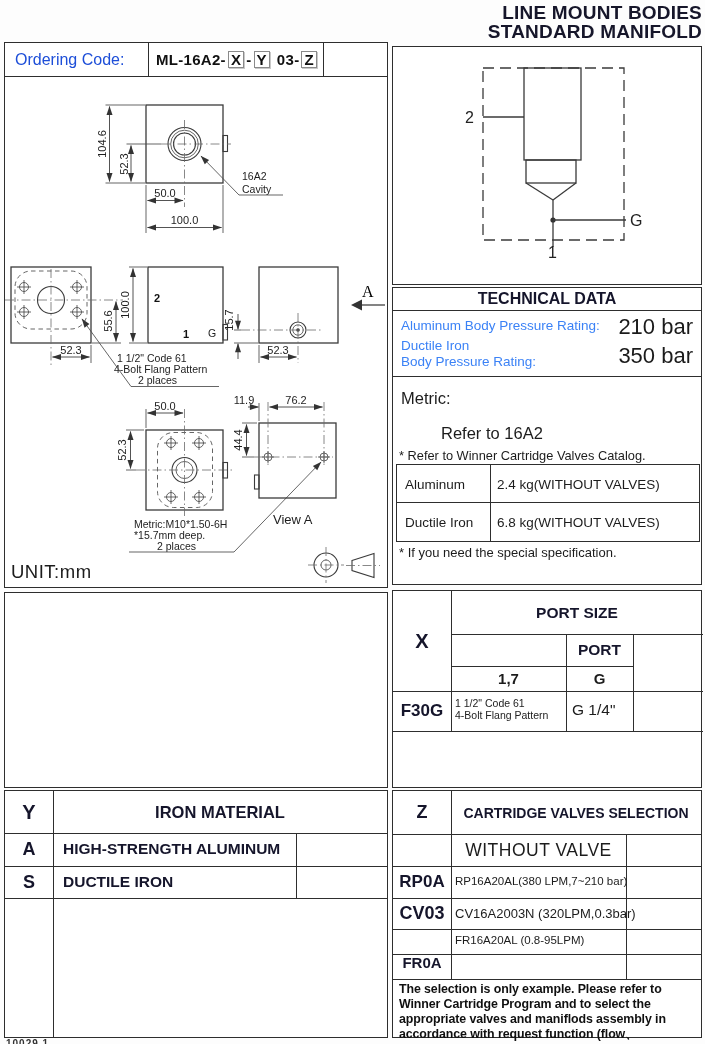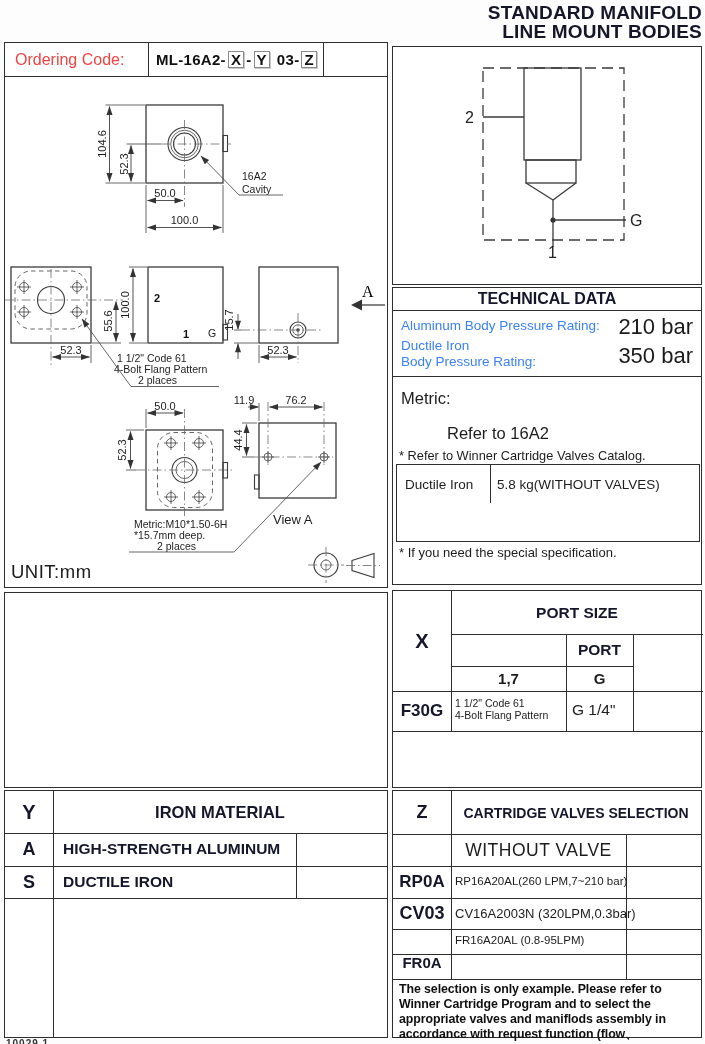--- a/index.html
+++ b/index.html
@@ -13,21 +13,21 @@
   .vline{position:absolute;background:#2e2e2e;width:1px;}
   .ctr{display:flex;align-items:center;justify-content:center;}
   .bold{font-weight:bold;}
 
   
   .page-title{position:absolute;top:3px;right:3px;width:420px;text-align:right;
     font-weight:bold;font-size:19px;line-height:19px;color:#16162a;letter-spacing:.2px;}
 
   
   .ordering-row{position:absolute;left:0;top:0;width:382px;height:33px;border-bottom:1px solid #2e2e2e;}
-  .ordering-label{position:absolute;left:10px;top:0;height:33px;display:flex;align-items:center;font-size:16px;color:#ef4444;}
+  .ordering-label{position:absolute;left:10px;top:0;height:33px;display:flex;align-items:center;font-size:16px;color:#1d4ed8;}
   .ordering-code{position:absolute;left:151px;top:0;height:33px;display:flex;align-items:center;font-size:15px;font-weight:bold;letter-spacing:.3px;color:#111;}
   .boxed{display:inline-block;border:1px solid #8a8a8a;box-shadow:1px 1px 0 #c9c9c9;padding:0 2px;margin:0 2px;line-height:15px;}
   .code-mid{margin-left:5px;}
 
   
   .ol{fill:none;stroke:#3b3b3b;stroke-width:1.3;}
   .ol2{fill:none;stroke:#3b3b3b;stroke-width:1.1;}
   .thin{fill:none;stroke:#4a4a4a;stroke-width:.85;}
   .cl{fill:none;stroke:#6a6a6a;stroke-width:.8;stroke-dasharray:9 3 1.5 3;}
   .dsh{fill:none;stroke:#555;stroke-width:.9;stroke-dasharray:4.5 3.5;}
@@ -57,22 +57,22 @@
   .cart-note{position:absolute;left:0;top:188px;width:310px;height:60px;box-sizing:border-box;padding:3px 6px 0 6px;
     font-size:12.4px;font-weight:bold;line-height:1.2;color:#101010;letter-spacing:-.1px;}
 
   .footer-partial{position:absolute;left:6px;top:1039px;width:200px;height:5px;overflow:hidden;
     font-size:10px;font-weight:bold;color:#333;line-height:10px;letter-spacing:1px;}
 </style>
 </head>
 <body>
 
 <div class="page-title">
+  <div>LINE MOUNT BODIES</div>
   <div>STANDARD MANIFOLD</div>
-  <div>LINE MOUNT BODIES</div>
 </div>
 
 <div class="box" style="left:4px;top:42px;width:384px;height:546px;">
 
   <div class="ordering-row">
     <div class="ordering-label">Ordering Code:</div>
     <div class="vline" style="left:143px;top:0;height:33px;"></div>
     <div class="ordering-code">
       <span>ML-16A2-</span>
         <span class="boxed">X</span>
@@ -281,28 +281,33 @@
 
   <div class="press">
     <div class="abs t135" style="left:8px;top:7px;">Aluminum Body Pressure Rating:</div>
     <div class="abs t19" style="right:8px;top:3px;">210 bar</div>
     <div class="abs t135" style="left:8px;top:27px;">Ductile Iron</div>
     <div class="abs t135" style="left:8px;top:43px;">Body Pressure Rating:</div>
     <div class="abs t19" style="right:8px;top:32px;">350 bar</div>
   </div>
 
   <div class="abs" style="left:8px;top:101px;font-size:16.5px;">Metric:</div>
-  <div class="abs" style="left:54px;top:136px;font-size:16.5px;">Refer to 16A2</div>
+  <div class="abs" style="left:48px;top:136px;font-size:16.5px;">Refer to 16A2</div>
   <div class="abs" style="left:6px;top:160px;font-size:12.8px;">* Refer to Winner Cartridge Valves Catalog.</div>
 
   <div class="weight-table">
+    <div class="weight-row" style="border-bottom:1px solid #2e2e2e;box-sizing:border-box;">
+      <div class="weight-mat">Aluminum</div>
+      <div class="vline" style="left:93px;top:0;height:38px;"></div>
+      <div class="weight-val">2.4  kg(WITHOUT VALVES)</div>
+    </div>
     <div class="weight-row">
       <div class="weight-mat">Ductile Iron</div>
       <div class="vline" style="left:93px;top:0;height:38px;"></div>
-      <div class="weight-val">5.8  kg(WITHOUT VALVES)</div>
+      <div class="weight-val">6.8  kg(WITHOUT VALVES)</div>
     </div>
   </div>
 
   <div class="abs" style="left:6px;top:257px;font-size:13px;">* If you need the special specification.</div>
   <div class="abs" style="left:13px;top:272px;font-size:13px;margin-top:39px;">Please contact us.</div>
 </div>
 
 <div class="box" style="left:4px;top:592px;width:384px;height:196px;"></div>
 
 <div class="box" style="left:392px;top:590px;width:310px;height:198px;">
@@ -350,21 +355,21 @@
   <div class="vline" style="left:233px;top:43px;height:145px;"></div>
 
   <div class="abs ctr key-cell" style="left:0;top:0;width:58px;height:43px;font-size:18px;">Z</div>
   <div class="abs ctr bold" style="left:58px;top:0;width:250px;height:43px;font-size:14px;color:#15152b;">CARTRIDGE VALVES SELECTION</div>
   <div class="hline" style="left:0;top:43px;width:308px;"></div>
 
   <div class="abs ctr" style="left:58px;top:43px;width:175px;height:32px;font-size:17.5px;letter-spacing:.5px;">WITHOUT VALVE</div>
   <div class="hline" style="left:0;top:75px;width:308px;"></div>
 
   <div class="abs ctr key-cell" style="left:0;top:75px;width:58px;height:32px;font-size:17px;">RP0A</div>
-  <div class="abs" style="left:62px;top:84px;font-size:11.5px;">RP16A20AL(260 LPM,7~210 bar)</div>
+  <div class="abs" style="left:62px;top:84px;font-size:11.5px;">RP16A20AL(380 LPM,7~210 bar)</div>
   <div class="hline" style="left:0;top:107px;width:308px;"></div>
 
   <div class="abs ctr key-cell" style="left:0;top:107px;width:58px;height:31px;font-size:18px;">CV03</div>
   <div class="abs" style="left:62px;top:115px;font-size:13px;">CV16A2003N (320LPM,0.3bar)</div>
   <div class="hline" style="left:0;top:138px;width:308px;"></div>
 
   <div class="abs ctr key-cell" style="left:0;top:138px;width:58px;height:25px;font-size:15px;margin-top:21px;">FR0A</div>
   <div class="abs" style="left:62px;top:143px;font-size:11.5px;">FR16A20AL (0.8-95LPM)</div>
   <div class="hline" style="left:0;top:163px;width:308px;"></div>
 

